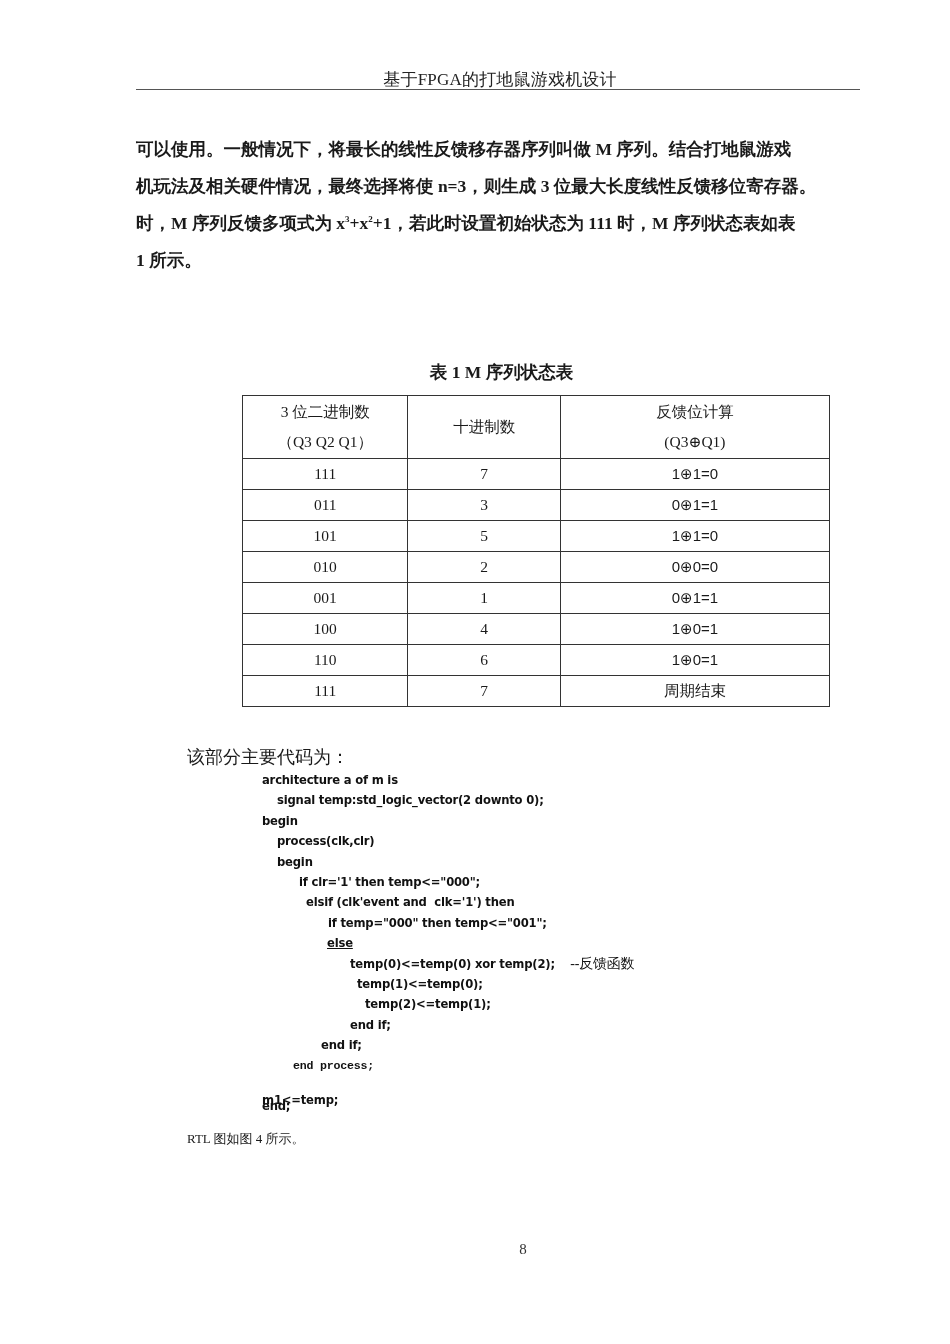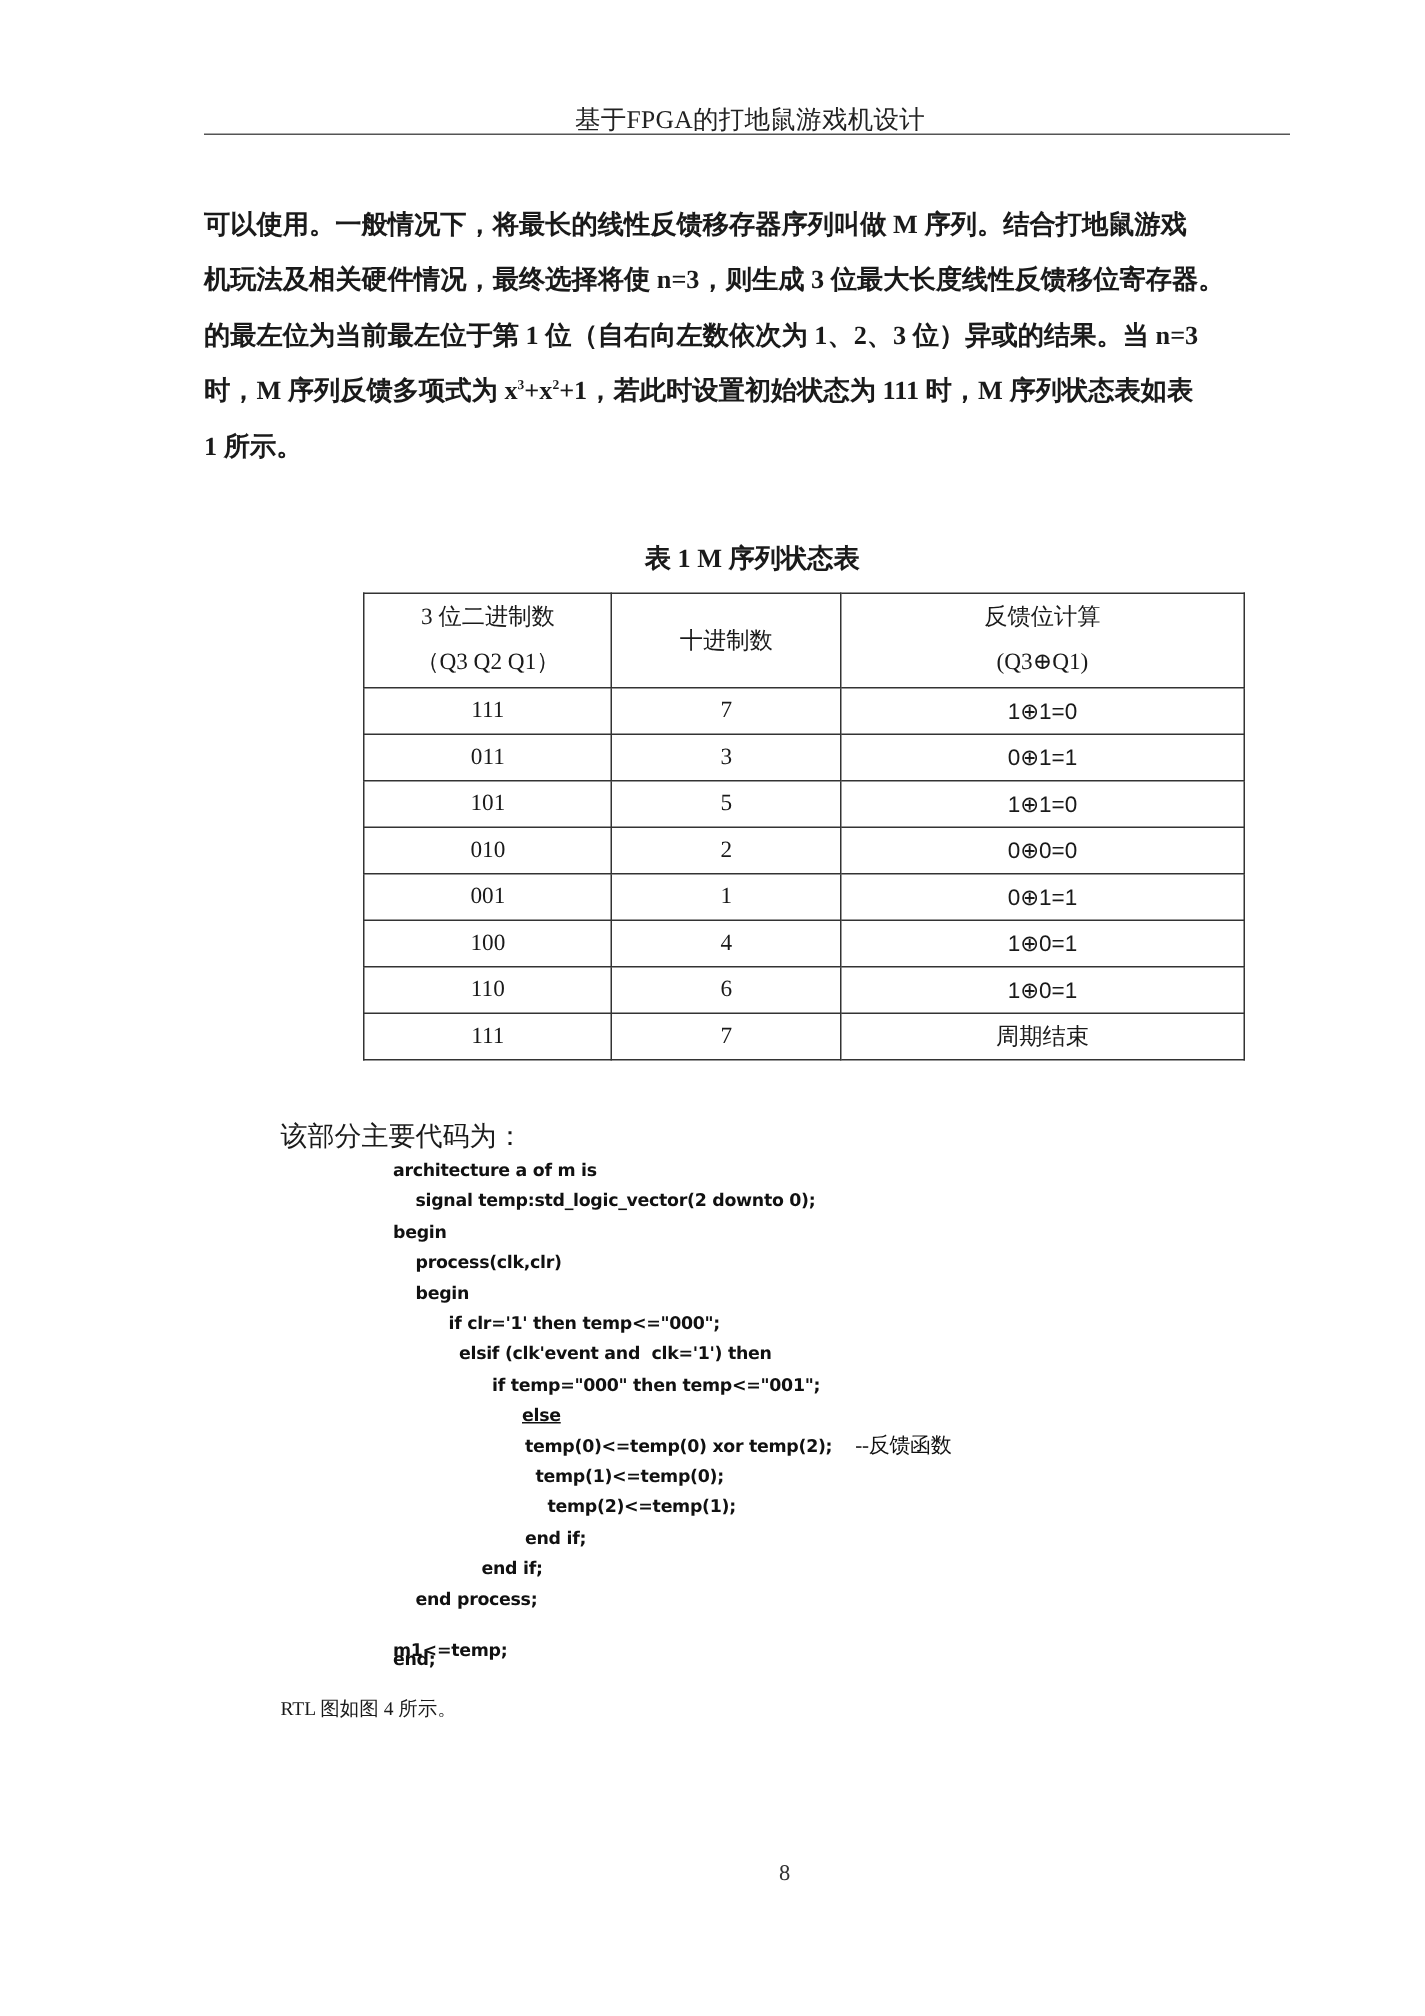--- a/index.html
+++ b/index.html
@@ -34,21 +34,20 @@
   </style>
 </head>
 <body>
 
 <div class="header-title">基于FPGA的打地鼠游戏机设计</div>
 <div class="header-rule"></div>
 
 <div class="para" style="top:131px;">
   <span class="line">可以使用。一般情况下，将最长的线性反馈移存器序列叫做 M 序列。结合打地鼠游戏</span>
   <span class="line">机玩法及相关硬件情况，最终选择将使 n=3，则生成 3 位最大长度线性反馈移位寄存器。</span>
-  <span class="line">的最左位为当前最左位于第 1 位（自右向左数依次为 1、2、3 位）异或的结果。当 n=3</span>
   <span class="line"><span>时，M 序列反馈多项式为 x</span><sup>3</sup><span>+x</span><sup>2</sup><span>+1，若此时设置初始状态为 111 时，M 序列状态表如表</span></span>
   <span class="line">1 所示。</span>
 </div>
 
 <div class="caption">表 1 M 序列状态表</div>
 
 <table class="mtab">
   <tbody>
       <tr class="hdr">
     <td class="c1">
@@ -108,26 +107,26 @@
 
 <div class="code">
   <div class="cl" style="top:0px;left:0px;">architecture a of m is</div>
   <div class="cl" style="top:20.4px;left:15px;text-align:right;">signal temp:std_logic_vector(2 downto 0);</div>
   <div class="cl" style="top:40.8px;left:0px;">begin</div>
   <div class="cl" style="top:61.2px;left:15px;">process(clk,clr)</div>
   <div class="cl" style="top:81.6px;left:15px;">begin</div>
   <div class="cl" style="top:102px;left:37px;">if clr='1' then temp&lt;="000";</div>
   <div class="cl" style="top:122.4px;left:44px;">elsif (clk'event and  clk='1') then</div>
   <div class="cl" style="top:142.8px;left:66px;">if temp="000" then temp&lt;="001";</div>
-  <div class="cl" style="top:163.2px;left:86px;text-decoration:underline;">else</div>
+  <div class="cl" style="top:163.2px;left:65px;text-decoration:underline;">else</div>
   <div class="cl" style="top:183.6px;left:88px;"><span>temp(0)&lt;=temp(0) xor temp(2);</span><span>    </span><span class="cmt">--反馈函数</span></div>
   <div class="cl" style="top:204px;left:95px;">temp(1)&lt;=temp(0);</div>
   <div class="cl" style="top:224.4px;left:103px;">temp(2)&lt;=temp(1);</div>
   <div class="cl" style="top:244.8px;left:88px;">end if;</div>
   <div class="cl" style="top:265.2px;left:59px;">end if;</div>
-  <div class="cl" style="top:285.6px;left:15px;">end process;</div>
+  <div class="cl" style="top:285.6px;left:31px;font-family:Liberation Mono, monospace;">end process;</div>
   <div class="cl" style="top:320px;left:0px;">m1&lt;=temp;</div>
   <div class="cl" style="top:326.4px;left:0px;">end;</div>
 </div>
 
 <div class="outro">RTL 图如图 4 所示。</div>
 
 <div class="pagenum">8</div>
 
 </body></html>

